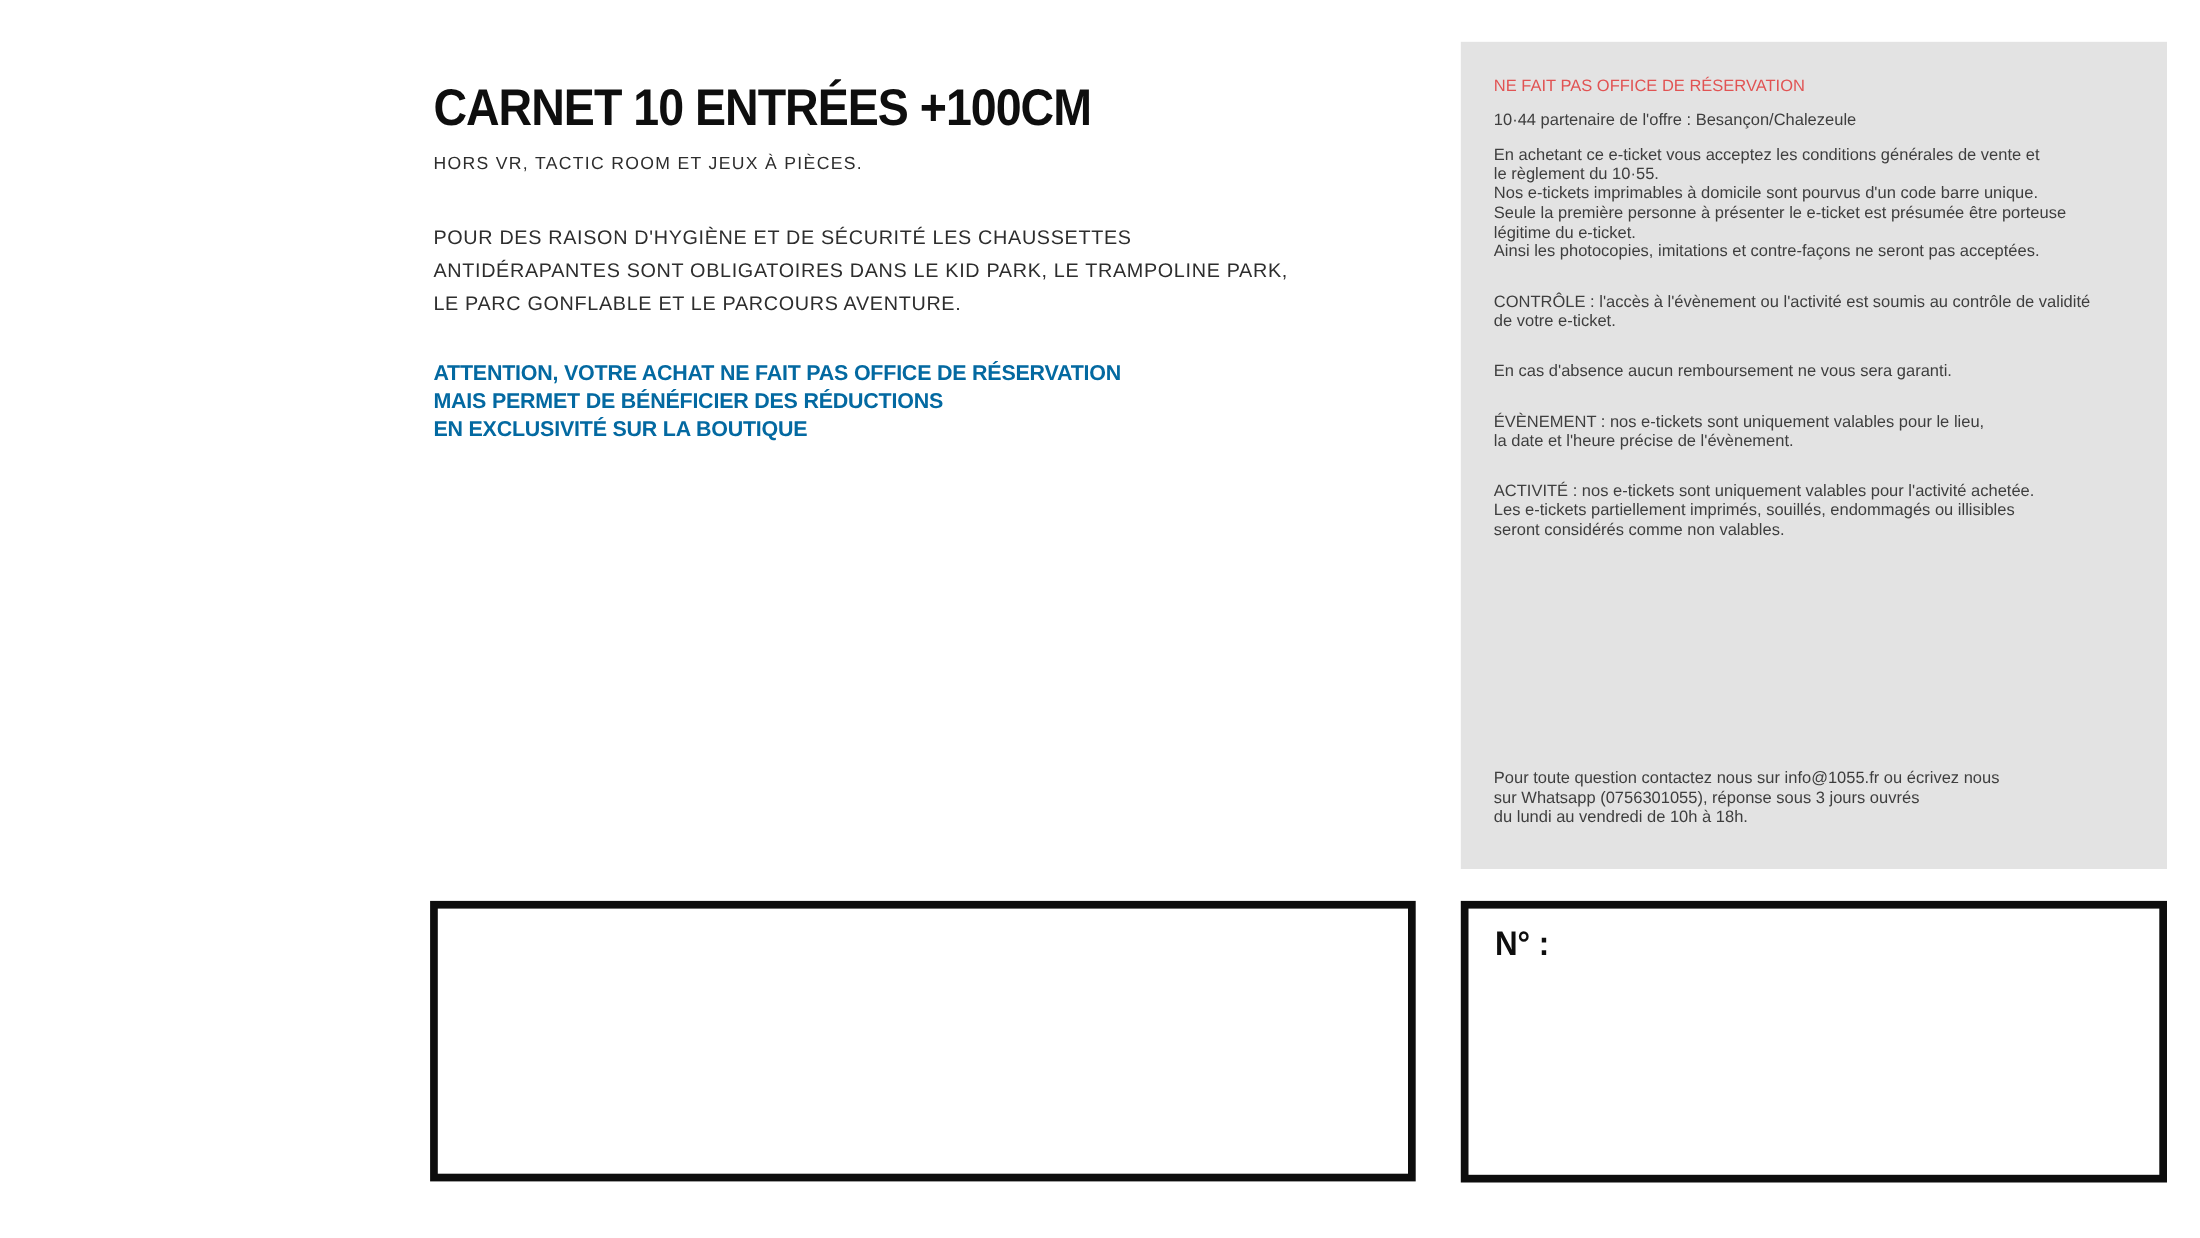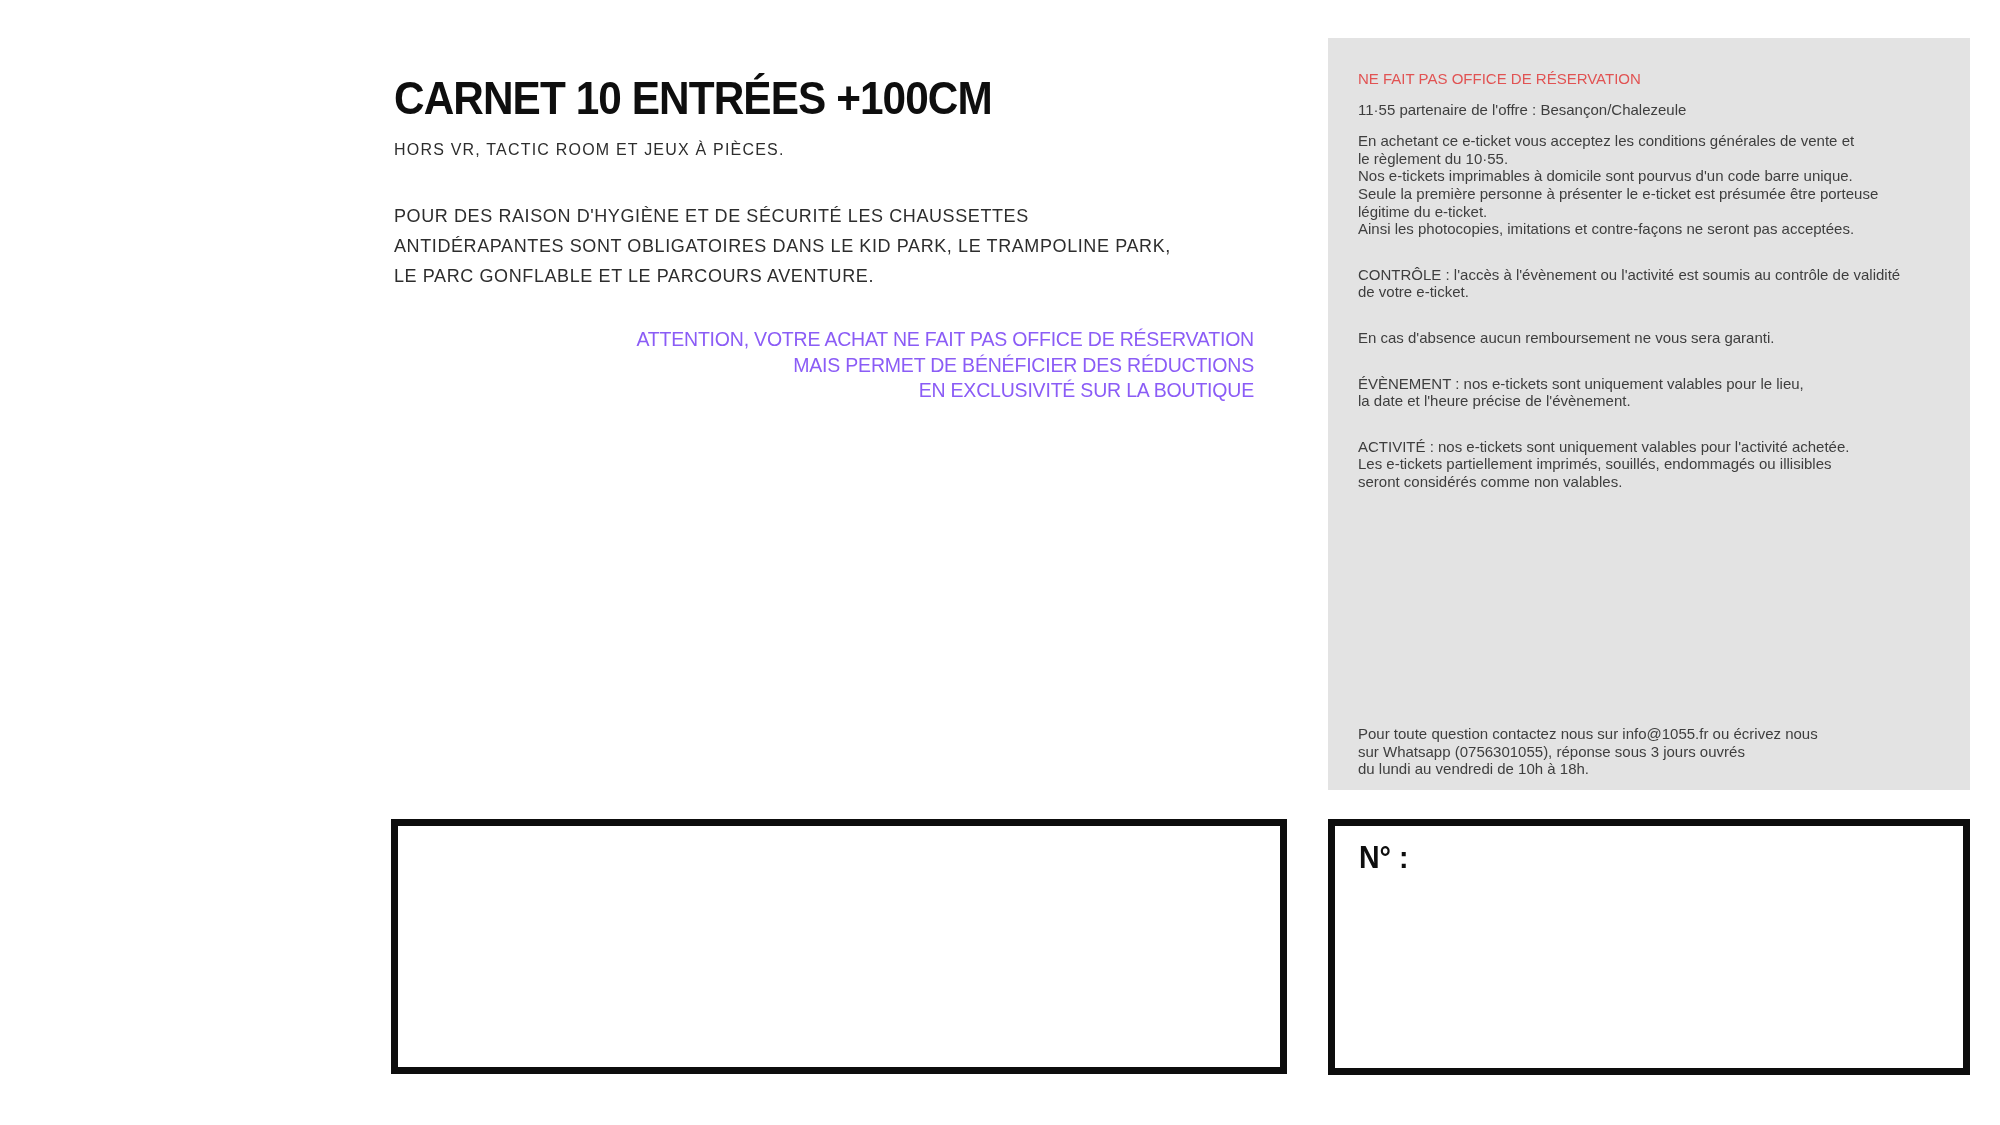--- a/index.html
+++ b/index.html
@@ -17,29 +17,29 @@
   }
   .subtitle {
     margin:16px 0 0; font-size:16px; font-weight:400; letter-spacing:1.2px;
     color:#2d2d2d;
   }
   .hygiene {
     margin:42px 0 0; font-size:18px; font-weight:400; letter-spacing:0.6px;
     line-height:30px; color:#2d2d2d; white-space:pre-line;
   }
   .attention {
-    margin:36px 0 0; font-size:19.5px; font-weight:400; letter-spacing:-0.2px;
-    line-height:25.5px; color:#8b5cf6; white-space:pre-line;text-align:right;
+    margin:36px 0 0; font-size:19.5px; font-weight:700; letter-spacing:-0.2px;
+    line-height:25.5px; color:#0369a1; white-space:pre-line;
   }
 
   
   .terms {
     position:absolute; left:1328px; top:38px; width:642px; height:752px;
     background:#e3e3e3; box-sizing:border-box;
-    padding:32px 28px 12px 30px;
+    padding:32px 28px 38px 30px;
     display:flex; flex-direction:column;
     font-size:15px; line-height:17.6px; color:#3e3e3e;
   }
   .terms p { margin:0; white-space:pre-line; }
   .terms .warning { color:#e15353; margin-bottom:13px; }
   .terms .partner { margin-bottom:14px; }
   .terms .mt-lg { margin-top:38px; }
   .terms .mt    { margin-top:28px; }
   .terms .contact { margin-top:auto; }
 
@@ -69,21 +69,21 @@
     <p class="hygiene">POUR DES RAISON D'HYGIÈNE ET DE SÉCURITÉ LES CHAUSSETTES
 ANTIDÉRAPANTES SONT OBLIGATOIRES DANS LE KID PARK, LE TRAMPOLINE PARK,
 LE PARC GONFLABLE ET LE PARCOURS AVENTURE.</p>
     <p class="attention">ATTENTION, VOTRE ACHAT NE FAIT PAS OFFICE DE RÉSERVATION
 MAIS PERMET DE BÉNÉFICIER DES RÉDUCTIONS
 EN EXCLUSIVITÉ SUR LA BOUTIQUE</p>
   </section>
 
   <aside class="terms" style="background: rgb(227, 227, 227);">
     <p class="warning" style="color: rgb(225, 83, 83);">NE FAIT PAS OFFICE DE RÉSERVATION</p>
-    <p class="partner">11·55 partenaire de l'offre : Besançon/Chalezeule</p>
+    <p class="partner">10·44 partenaire de l'offre : Besançon/Chalezeule</p>
     <p>En achetant ce e-ticket vous acceptez les conditions générales de vente et
 le règlement du 10·55.
 Nos e-tickets imprimables à domicile sont pourvus d'un code barre unique.
 Seule la première personne à présenter le e-ticket est présumée être porteuse
 légitime du e-ticket.
 Ainsi les photocopies, imitations et contre-façons ne seront pas acceptées.</p>
     <p class="mt">CONTRÔLE : l'accès à l'évènement ou l'activité est soumis au contrôle de validité
 de votre e-ticket.</p>
     <p class="mt">En cas d'absence aucun remboursement ne vous sera garanti.</p>
     <p class="mt">ÉVÈNEMENT : nos e-tickets sont uniquement valables pour le lieu,

